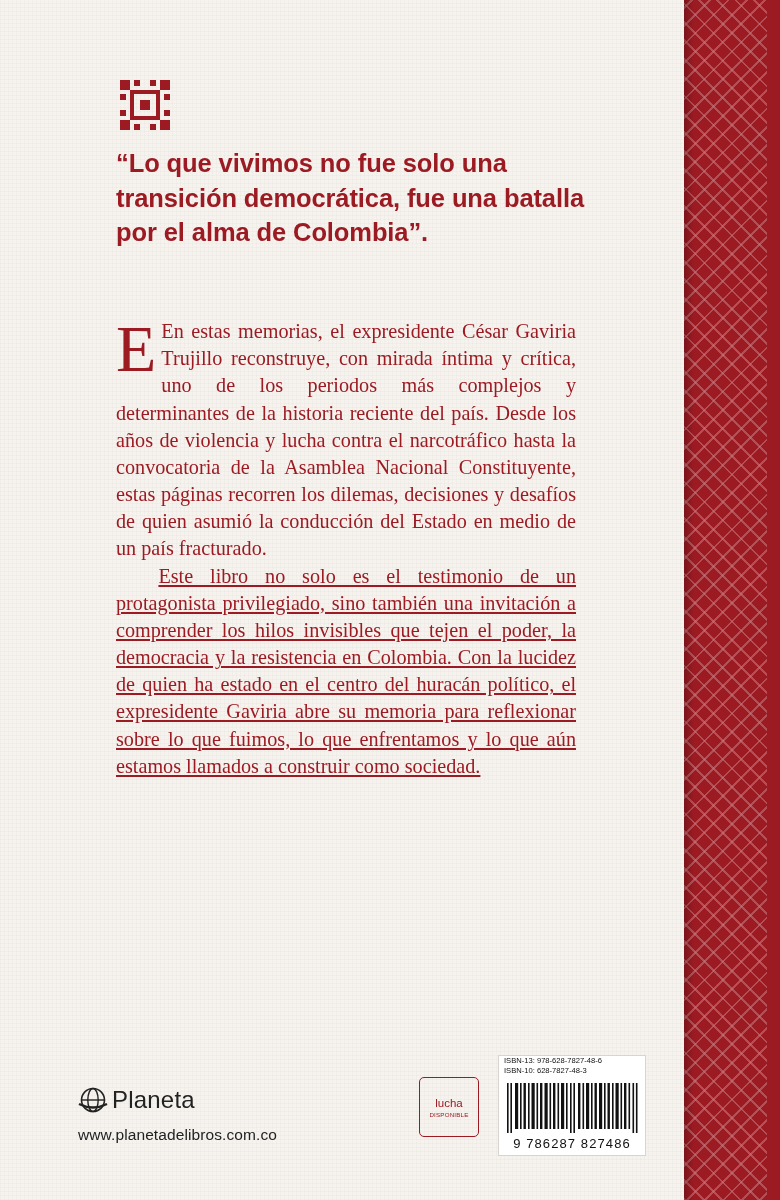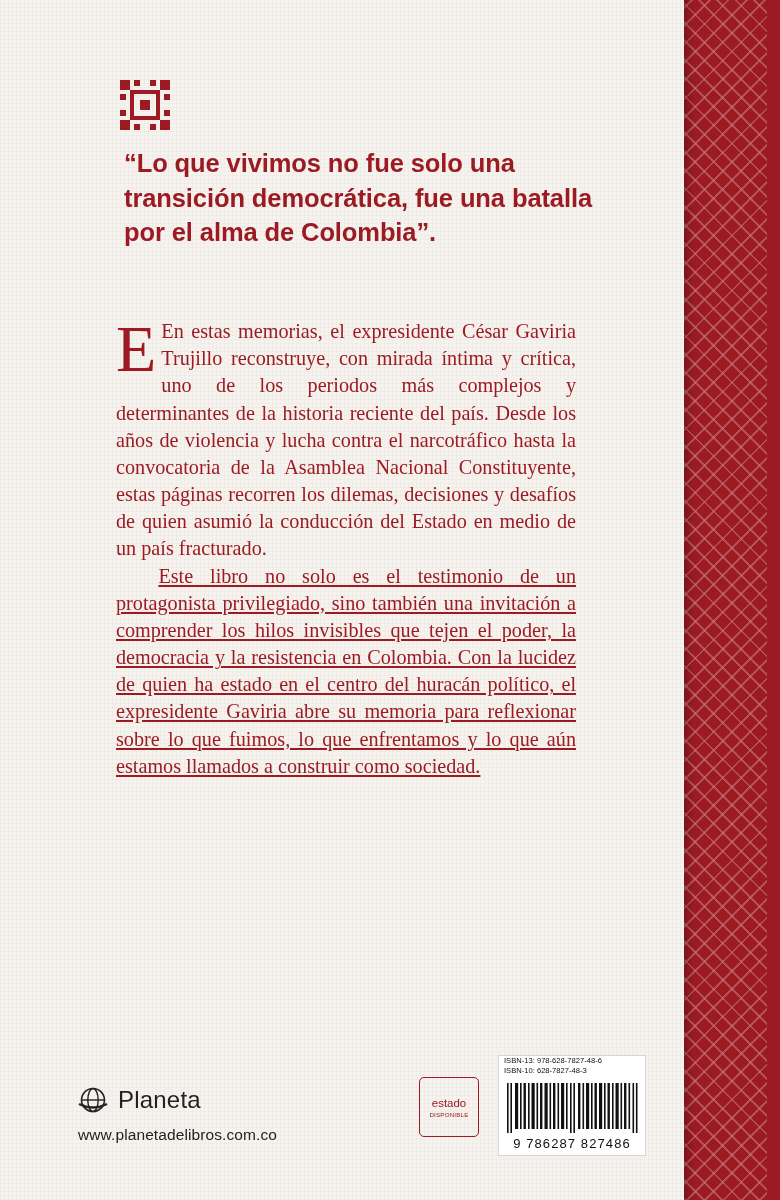--- a/index.html
+++ b/index.html
@@ -93,21 +93,20 @@
     position: absolute;
     left: 116px;
     top: 146px;
     width: 470px;
     color: #9c1a22;
     font-family: "Liberation Sans", sans-serif;
     font-weight: bold;
     font-size: 25.5px;
     line-height: 1.36;
     letter-spacing: -0.1px;
-    margin-left: 8px;
   }
 
   
   .blurb {
     position: absolute;
     left: 116px;
     top: 318px;
     width: 460px;
     color: #9c1a22;
     font-family: "Liberation Serif", serif;
@@ -133,21 +132,21 @@
     color: #9c1a22;
   }
 
   
   .publisher {
     position: absolute;
     left: 78px;
     top: 1085px;
     display: flex;
     align-items: center;
-    gap: 10px;
+    gap: 4px;
   }
   .planeta-mark {
     width: 30px;
     height: 30px;
     flex: 0 0 auto;
   }
   .planeta-name {
     font-family: "Liberation Sans", sans-serif;
     font-size: 24px;
     color: #222222;
@@ -275,21 +274,21 @@
           <ellipse cx="15" cy="15" rx="5.2" ry="11.5" fill="none" stroke="#222222" stroke-width="1.4"></ellipse>
           <line x1="3.5" y1="15" x2="26.5" y2="15" stroke="#222222" stroke-width="1.4"></line>
           <path d="M1 19 Q15 26 29 19" fill="none" stroke="#222222" stroke-width="2.4"></path>
         </svg>
       </span>
       <span class="planeta-name">Planeta</span>
     </div>
     <div class="publisher-url">www.planetadelibros.com.co</div>
 
     <div class="ebook-badge">
-      <span class="line1">estado</span>
+      <span class="line1">lucha</span>
       <span class="line2">DISPONIBLE</span>
     </div>
 
     <div class="isbn-block">
       <div class="isbn-line">ISBN-13: 978-628-7827-48-6</div>
       <div class="isbn-line">ISBN-10: 628-7827-48-3</div>
       <svg class="barcode" viewBox="0 0 138 54" xmlns="http://www.w3.org/2000/svg">
         <rect x="0" y="0" width="138" height="54" fill="#ffffff"></rect>
         <g fill="#111111">
           <rect x="3" y="2" width="1.6" height="50"></rect>

